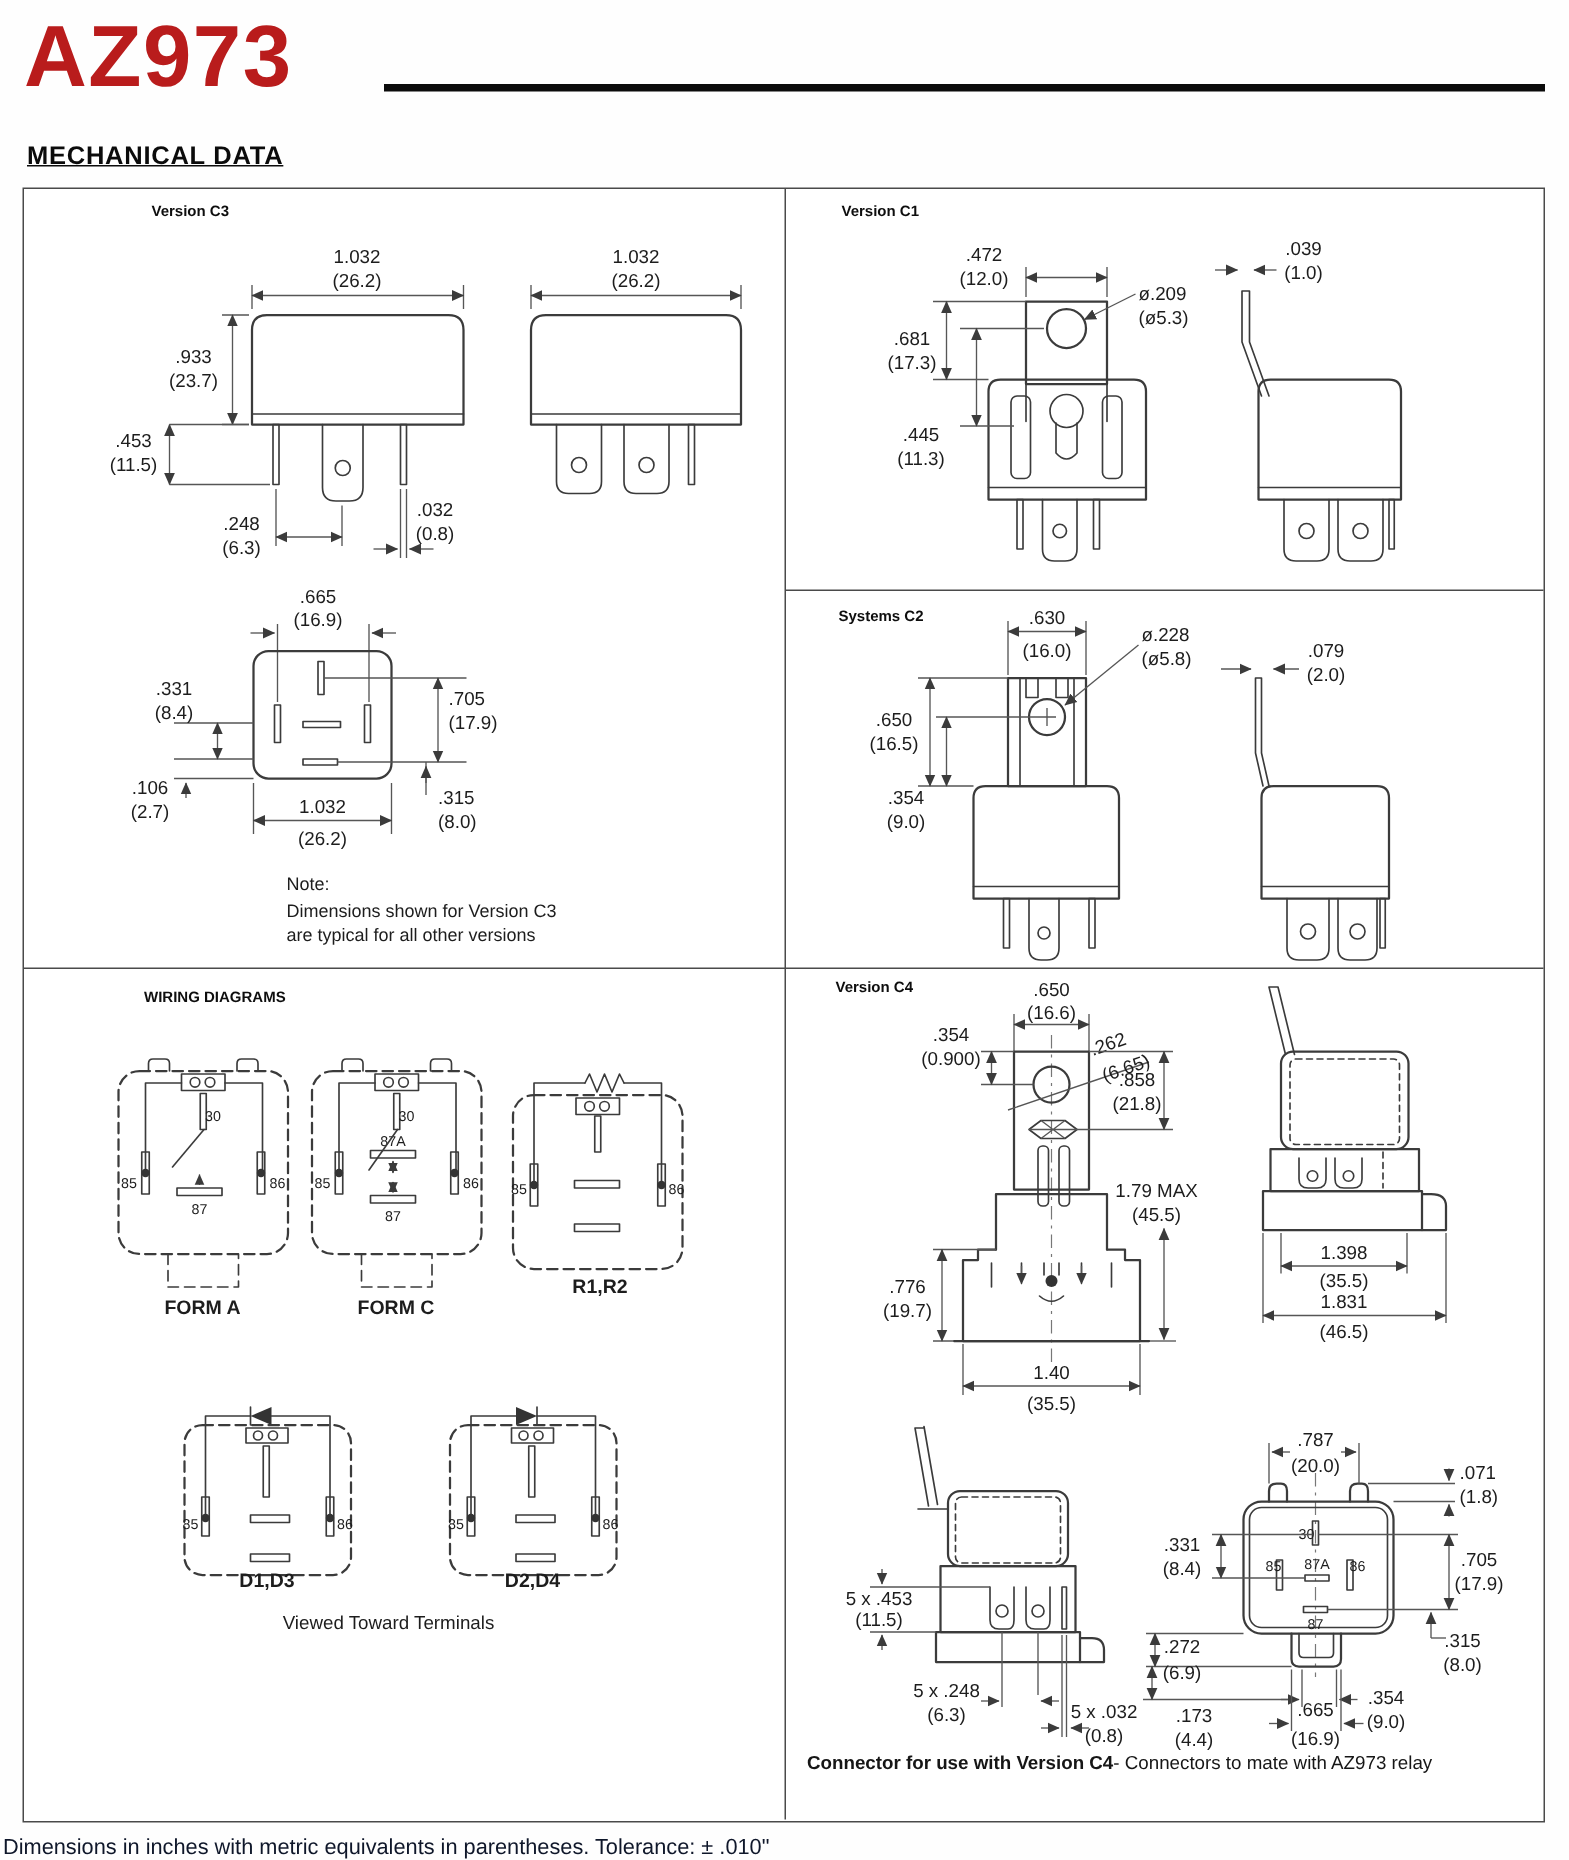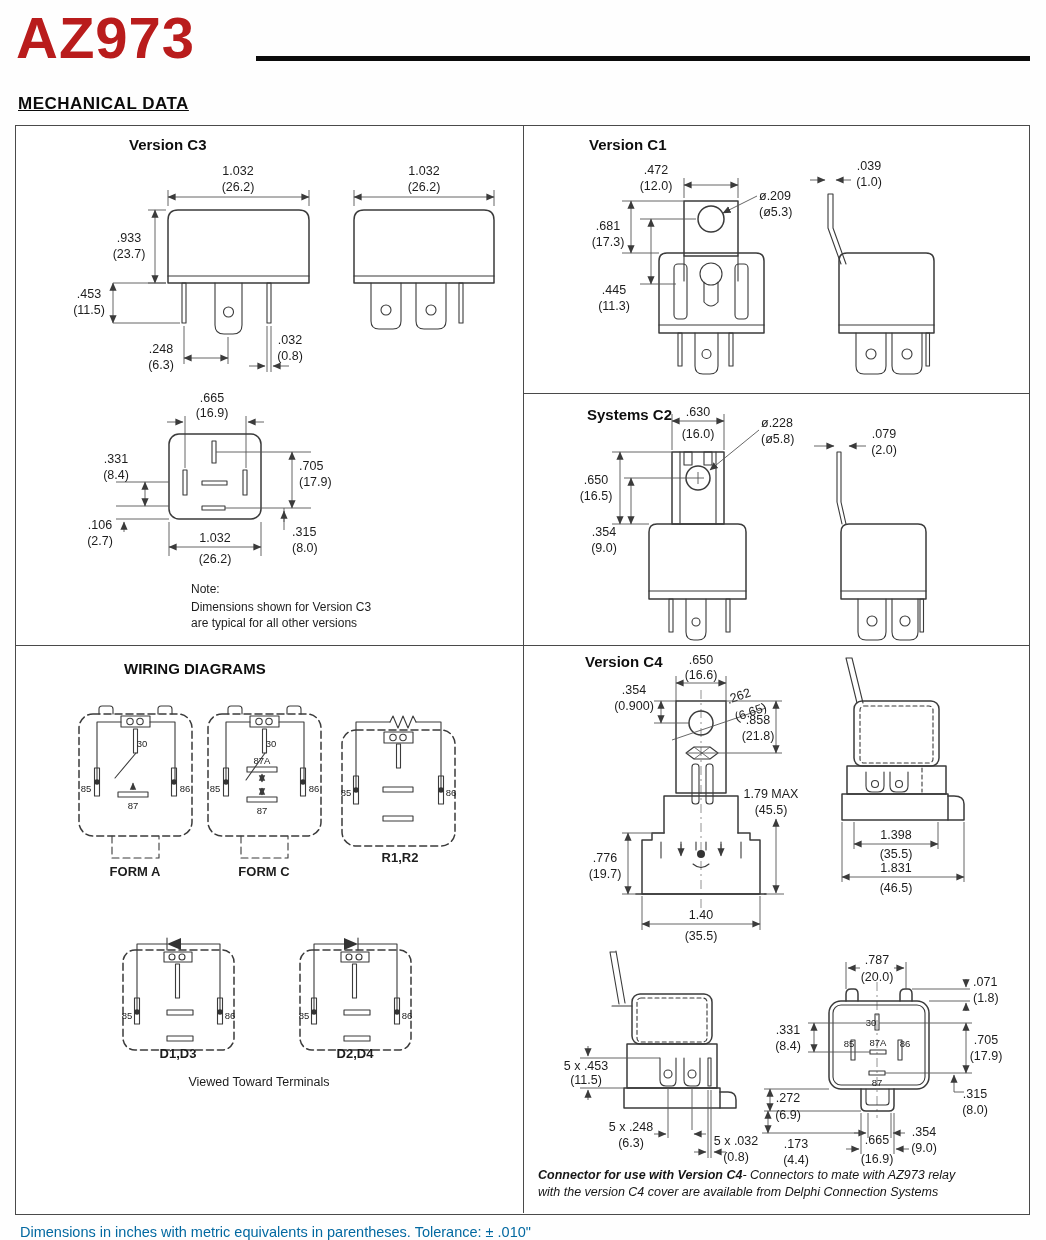--- a/index.html
+++ b/index.html
@@ -11,37 +11,37 @@
   .section { position:absolute; left:18px; top:94px; font-size:17px; font-weight:bold;
              letter-spacing:.5px; text-decoration:underline; color:#0b0b0b; }
   .box { position:absolute; left:15px; top:125px; width:1015px; height:1090px;
          border:1.6px solid #4a4a4a; background:#fff; box-sizing:border-box; }
   .panel { position:absolute; box-sizing:border-box; }
   #p-c3 { left:0; top:0; width:508px; height:520px; border-right:1.5px solid #4a4a4a; border-bottom:1.5px solid #4a4a4a; }
   #p-c1 { left:508px; top:0; right:0; height:268px; border-bottom:1.5px solid #4a4a4a; }
   #p-c2 { left:508px; top:268px; right:0; height:252px; border-bottom:1.5px solid #4a4a4a; }
   #p-wd { left:0; top:520px; width:508px; height:567px; border-right:1.5px solid #4a4a4a; }
   #p-c4 { left:508px; top:520px; right:0; height:567px; }
-  .ptitle { position:absolute; font-size:15px; font-weight:bold; color:#0e0e0e;margin-left:28px; }
+  .ptitle { position:absolute; font-size:10px; font-weight:bold; color:#0e0e0e; }
   svg { position:absolute; left:0; top:0; }
   svg text { font-family:"Liberation Sans", sans-serif; fill:#1d1d1d; }
   .t13 { font-size:12.5px; text-anchor:middle; }
   .ts  { text-anchor:start; } .te { text-anchor:end; }
   .pl  { font-size:9.5px; text-anchor:middle; }
   .cap { font-size:13px; font-weight:bold; text-anchor:middle; }
   .vt  { font-size:12.5px; text-anchor:middle; }
   .o  { fill:none; stroke:#3b3b3b; stroke-width:1.5; stroke-linejoin:round; stroke-linecap:round; }
   .o2 { fill:none; stroke:#3b3b3b; stroke-width:1.1; stroke-linejoin:round; stroke-linecap:round; }
   .d  { fill:none; stroke:#565656; stroke-width:.9; }
   .dsh { stroke-dasharray:7 4; }
   .dsh2 { stroke-dasharray:4 3; }
   .cl { fill:none; stroke:#777; stroke-width:.8; stroke-dasharray:9 4 2 4; }
   .fl { fill:#333; stroke:none; }
-  .note { position:absolute; font-size:12.5px; line-height:1.34; color:#161616;font-style:italic; }
-  .footer { position:absolute; left:20px; top:1224px; font-size:14.5px; color:#0369a1; }
+  .note { position:absolute; font-size:12.5px; line-height:1.34; color:#161616; }
+  .footer { position:absolute; left:2px; top:1224px; font-size:14.5px; color:#0f172a; }
 </style>
 </head>
 <body>
 
 <div class="brand">AZ973</div>
 <div class="rule"></div>
 <div class="section">MECHANICAL DATA</div>
 
 <div class="box">
 
@@ -517,19 +517,19 @@
         <text class="t13" x="400" y="506">(9.0)</text>
         <path class="d" d="M337,467 V508 M370,467 V508"></path>
         <line class="d" x1="322" y1="503" x2="335" y2="503" marker-end="url(#ah5)"></line>
         <line class="d" x1="385" y1="503" x2="372" y2="503" marker-end="url(#ah5)"></line>
         <text class="t13" x="353" y="498">.665</text>
         <text class="t13" x="353" y="517">(16.9)</text>
       </g>
     </svg>
     <div class="note" style="left:14px; top:521px; width:484px;">
       <span><b>Connector for use with Version C4</b><span>- Connectors to mate with AZ973 relay</span></span><br>
-      <span>with the version C4 cover are available from Delphi Connection Systems</span><br>
+      <br>
     </div>
   </div>
 
 </div>
 
 <div class="footer">Dimensions in inches with metric equivalents in parentheses. Tolerance: ± .010"</div>
 
 </body></html>

